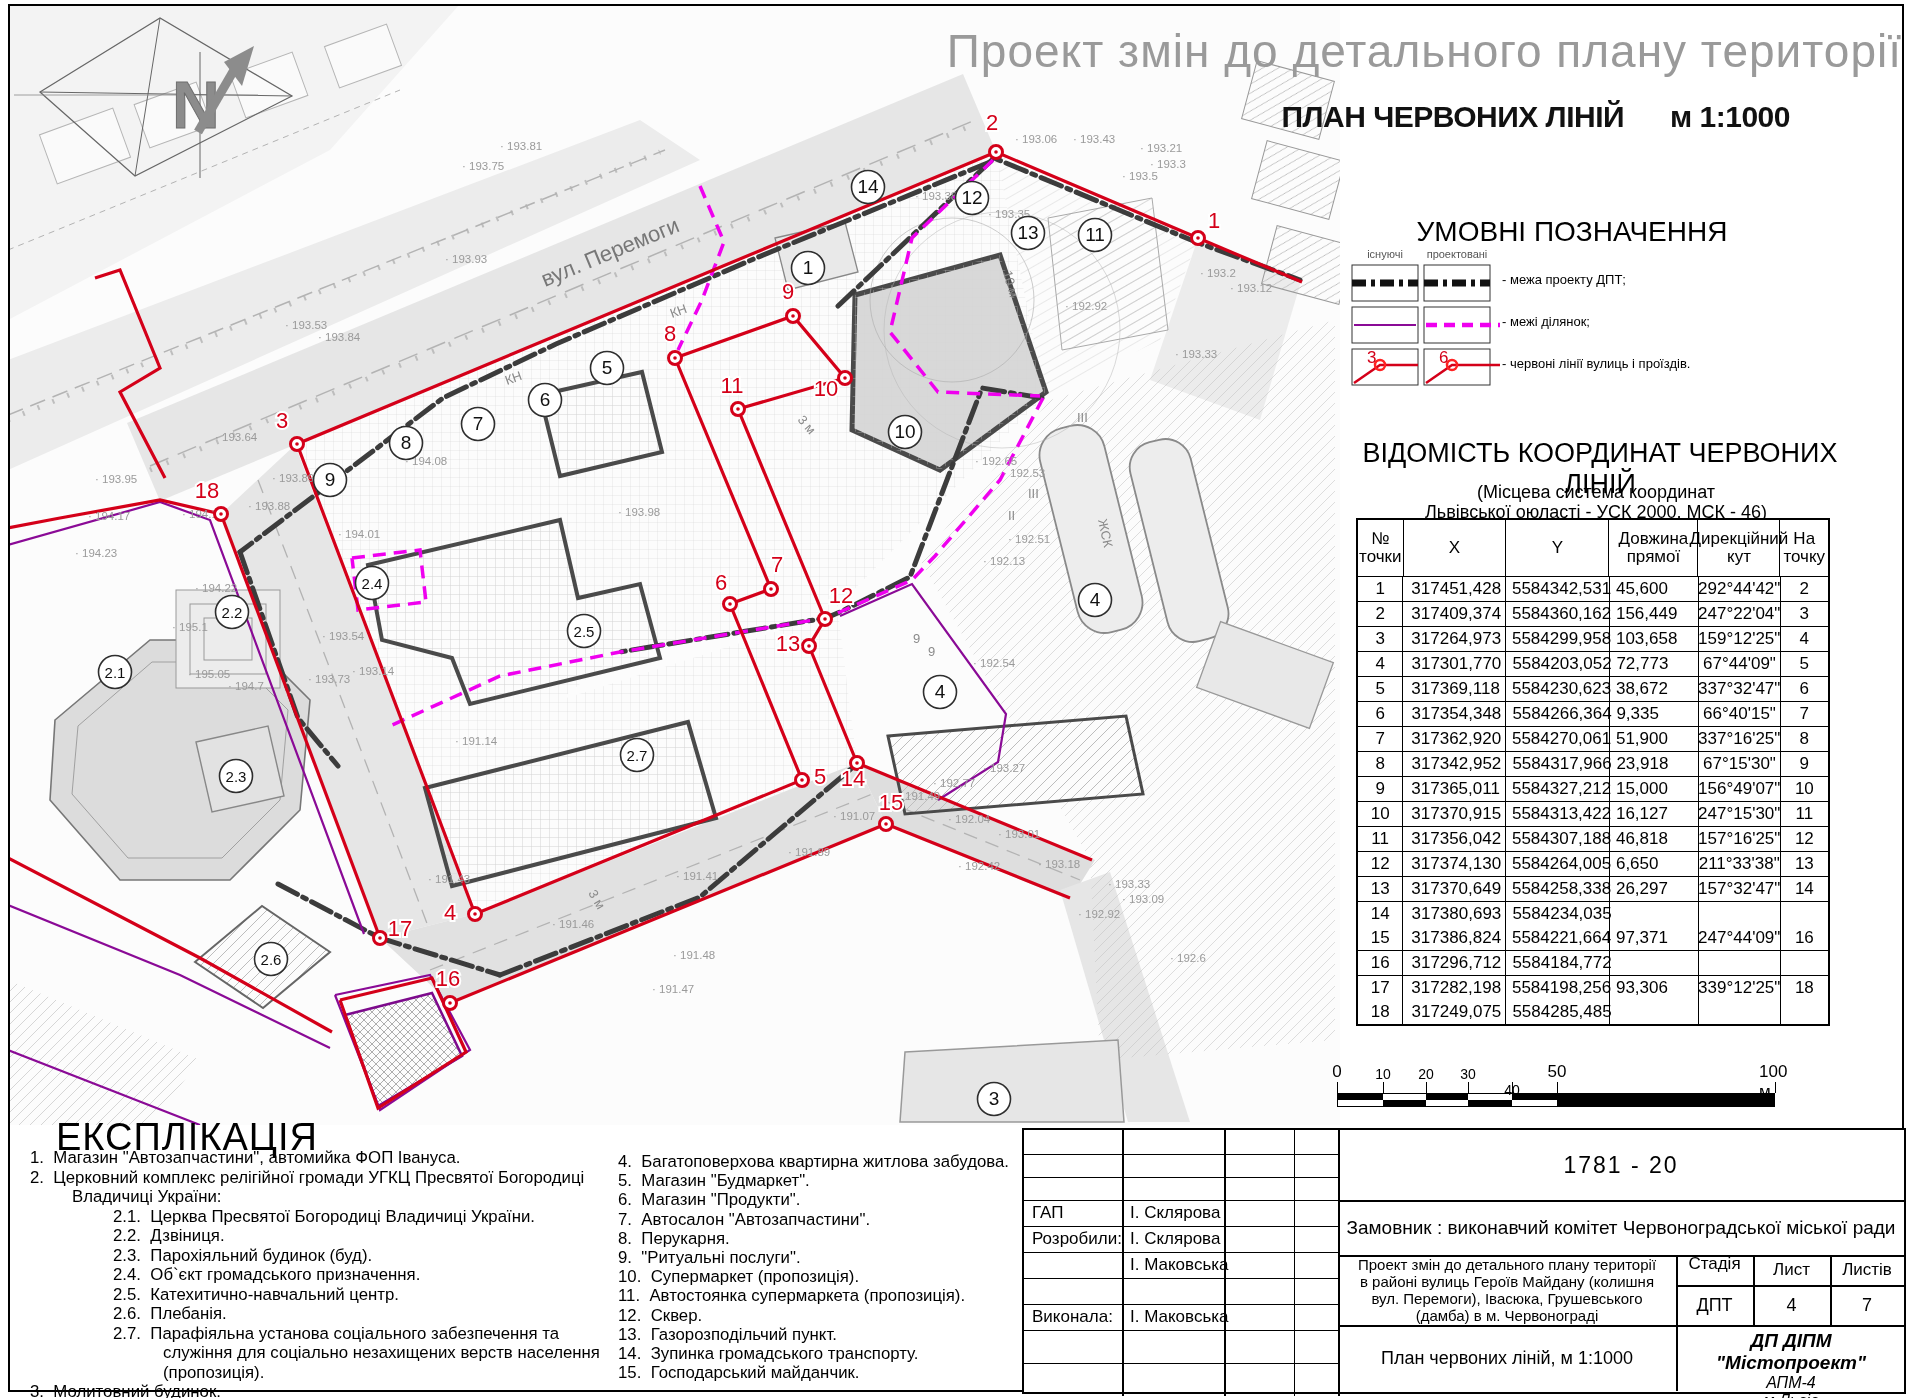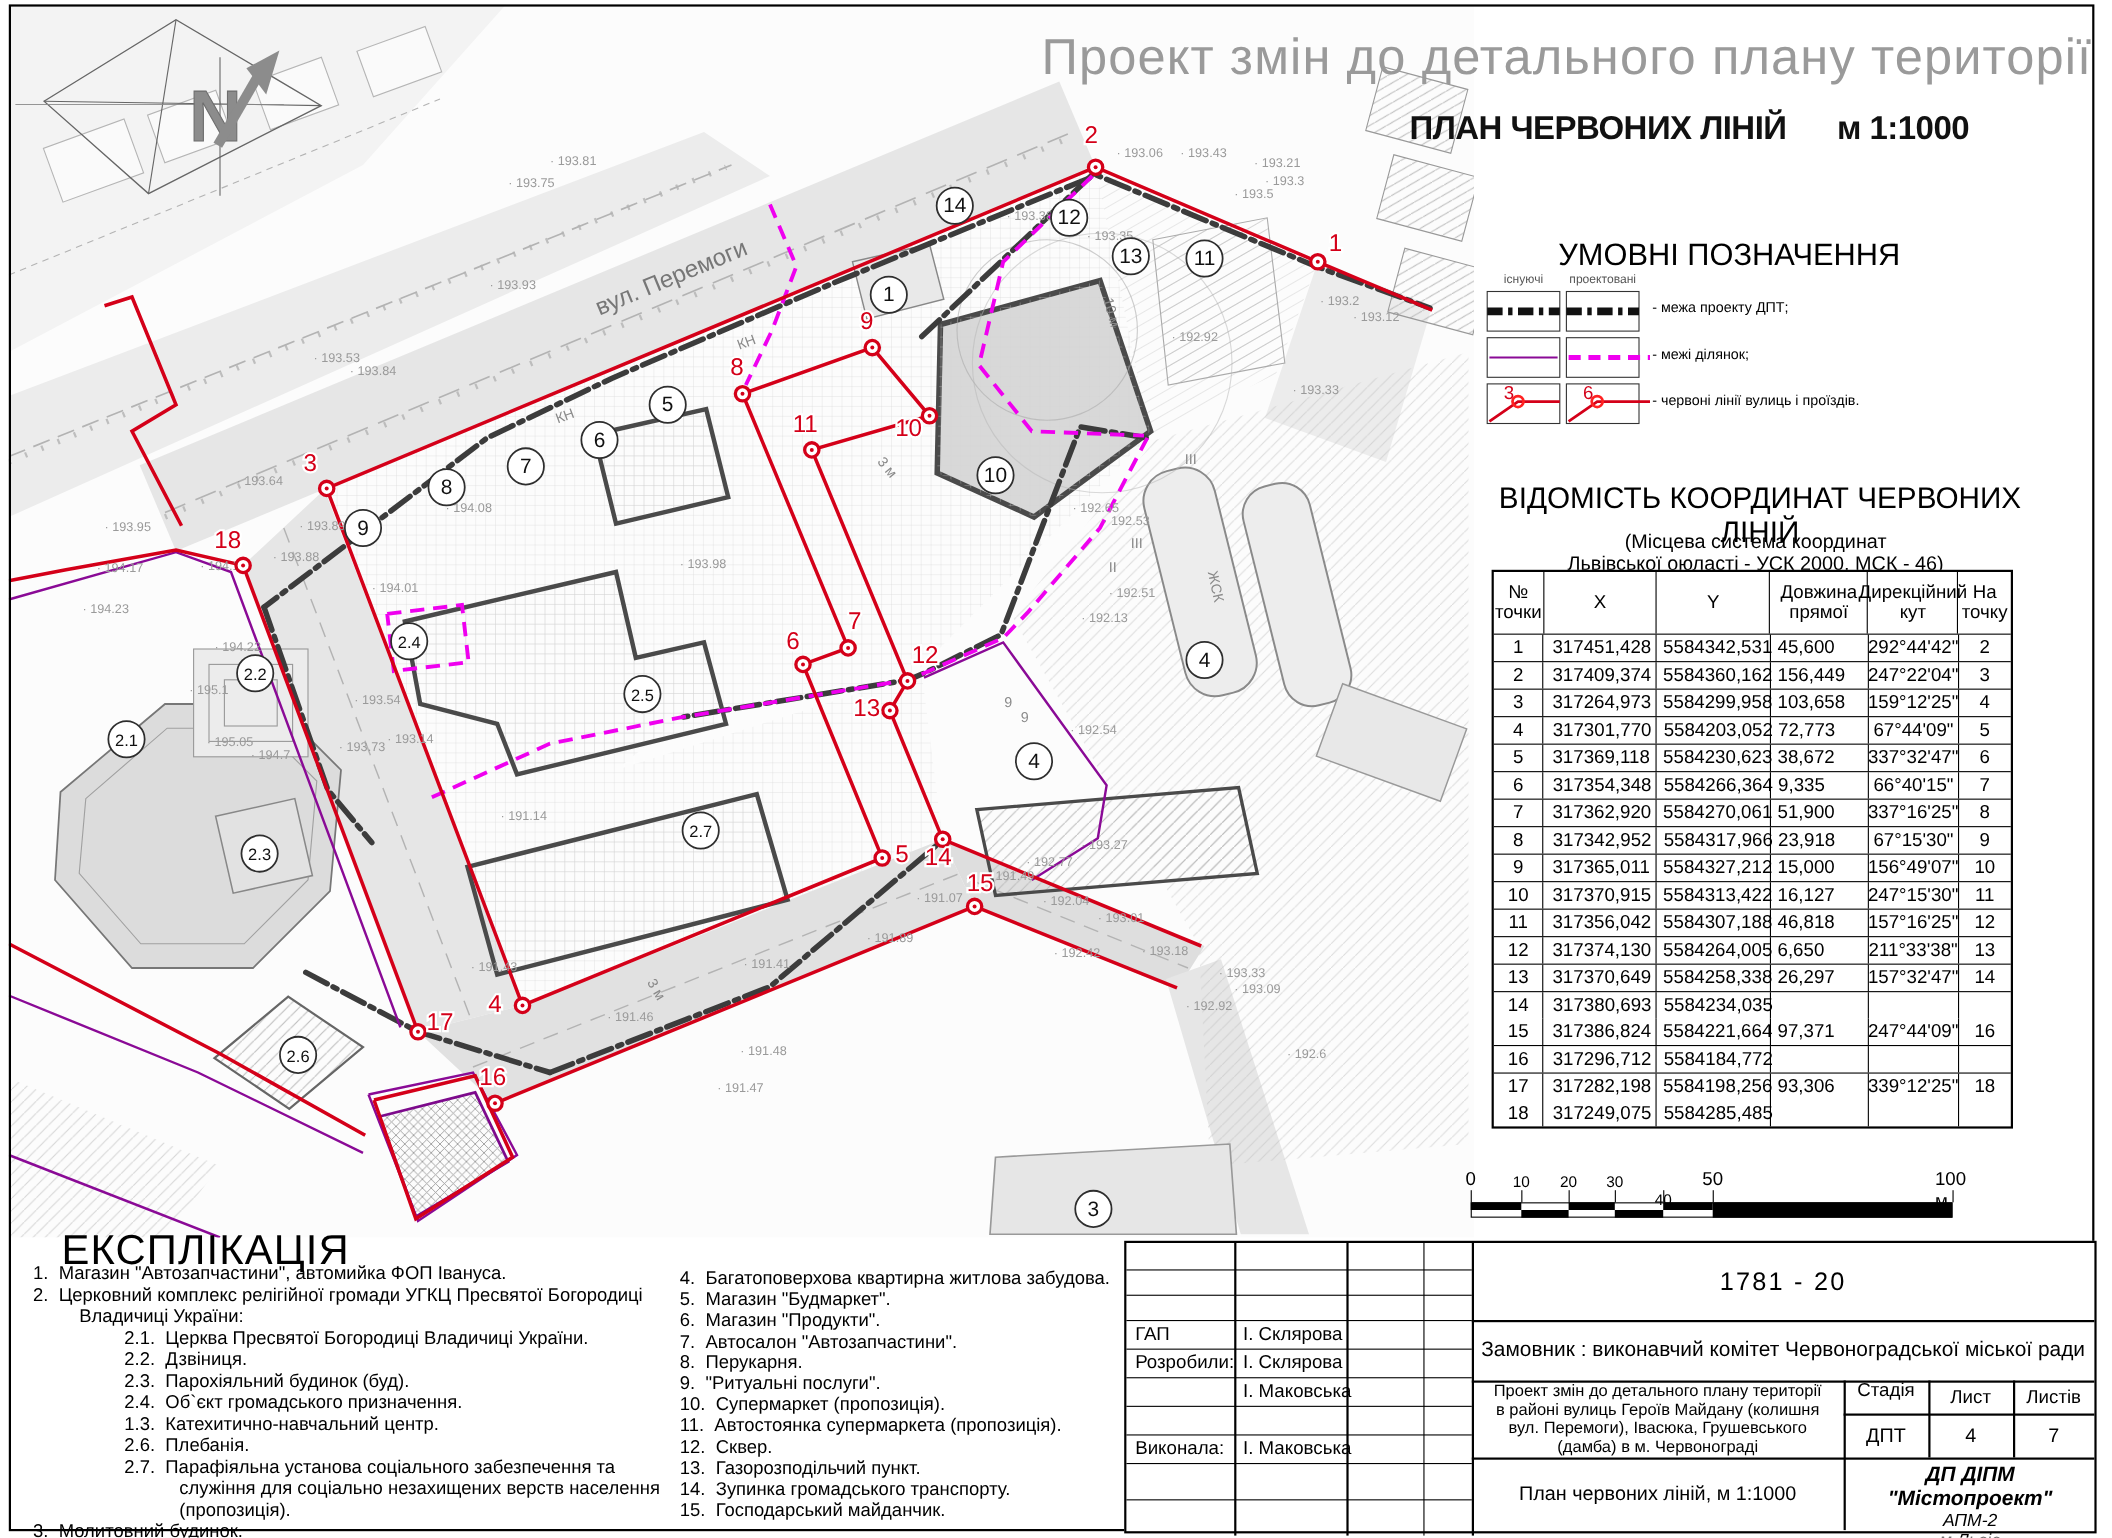--- a/index.html
+++ b/index.html
@@ -596,21 +596,21 @@
     </div>
 
 <div id="ex-title" class="abs">ЕКСПЛІКАЦІЯ</div>
 <div id="ex-left" class="abs">
       <div class="ex-item"><span class="ex-num">1.</span>&nbsp; Магазин "Автозапчастини", автомийка ФОП Івануса.</div>
       <div class="ex-item"><span class="ex-num">2.</span>&nbsp; Церковний комплекс релігійної громади УГКЦ Пресвятої Богородиці Владичиці України:</div>
       <div class="ex-item sub"><span class="ex-num">2.1.</span>&nbsp; Церква Пресвятої Богородиці Владичиці України.</div>
       <div class="ex-item sub"><span class="ex-num">2.2.</span>&nbsp; Дзвіниця.</div>
       <div class="ex-item sub"><span class="ex-num">2.3.</span>&nbsp; Парохіяльний будинок (буд).</div>
       <div class="ex-item sub"><span class="ex-num">2.4.</span>&nbsp; Об`єкт громадського призначення.</div>
-      <div class="ex-item sub"><span class="ex-num">1.3.</span>&nbsp; Катехитично-навчальний центр.</div>
+      <div class="ex-item sub"><span class="ex-num">2.5.</span>&nbsp; Катехитично-навчальний центр.</div>
       <div class="ex-item sub"><span class="ex-num">2.6.</span>&nbsp; Плебанія.</div>
       <div class="ex-item sub"><span class="ex-num">2.7.</span>&nbsp; Парафіяльна установа соціального забезпечення та служіння для соціально незахищених верств населення (пропозиція).</div>
       <div class="ex-item"><span class="ex-num">3.</span>&nbsp; Молитовний будинок.</div>
     </div>
 <div id="ex-right" class="abs">
       <div class="ex-item2"><span class="ex-num">4.</span>&nbsp; Багатоповерхова квартирна житлова забудова.</div>
       <div class="ex-item2"><span class="ex-num">5.</span>&nbsp; Магазин "Будмаркет".</div>
       <div class="ex-item2"><span class="ex-num">6.</span>&nbsp; Магазин "Продукти".</div>
       <div class="ex-item2"><span class="ex-num">7.</span>&nbsp; Автосалон "Автозапчастини".</div>
       <div class="ex-item2"><span class="ex-num">8.</span>&nbsp; Перукарня.</div>
@@ -663,18 +663,18 @@
 (дамба) в м. Червонограді</div>
   <div class="tb-cell tb-center" style="left:652px;top:125px;width:77px;height:18px;">Стадія</div>
   <div class="tb-cell tb-center" style="left:729px;top:125px;width:77px;height:30px;">Лист</div>
   <div class="tb-cell tb-center" style="left:806px;top:125px;width:74px;height:30px;">Листів</div>
   <div class="tb-cell tb-center tb-val" style="left:652px;top:155px;width:77px;height:40px;">ДПТ</div>
   <div class="tb-cell tb-center tb-val" style="left:729px;top:155px;width:77px;height:40px;">4</div>
   <div class="tb-cell tb-center tb-val" style="left:806px;top:155px;width:74px;height:40px;">7</div>
   <div class="tb-cell tb-center" id="tb-doc" style="left:318px;top:195px;width:330px;height:66px;">План червоних ліній,  м 1:1000</div>
   <div class="abs" style="left:654px;top:200px;width:226px;text-align:center;">
     <div id="tb-org1">ДП ДІПМ "Містопроект"</div>
-    <div id="tb-org2">АПМ-2</div>
+    <div id="tb-org2">АПМ-4</div>
     <div id="tb-org3">м.Львів</div>
   </div>
 </div>
 
 </div>
 
 </body></html>

